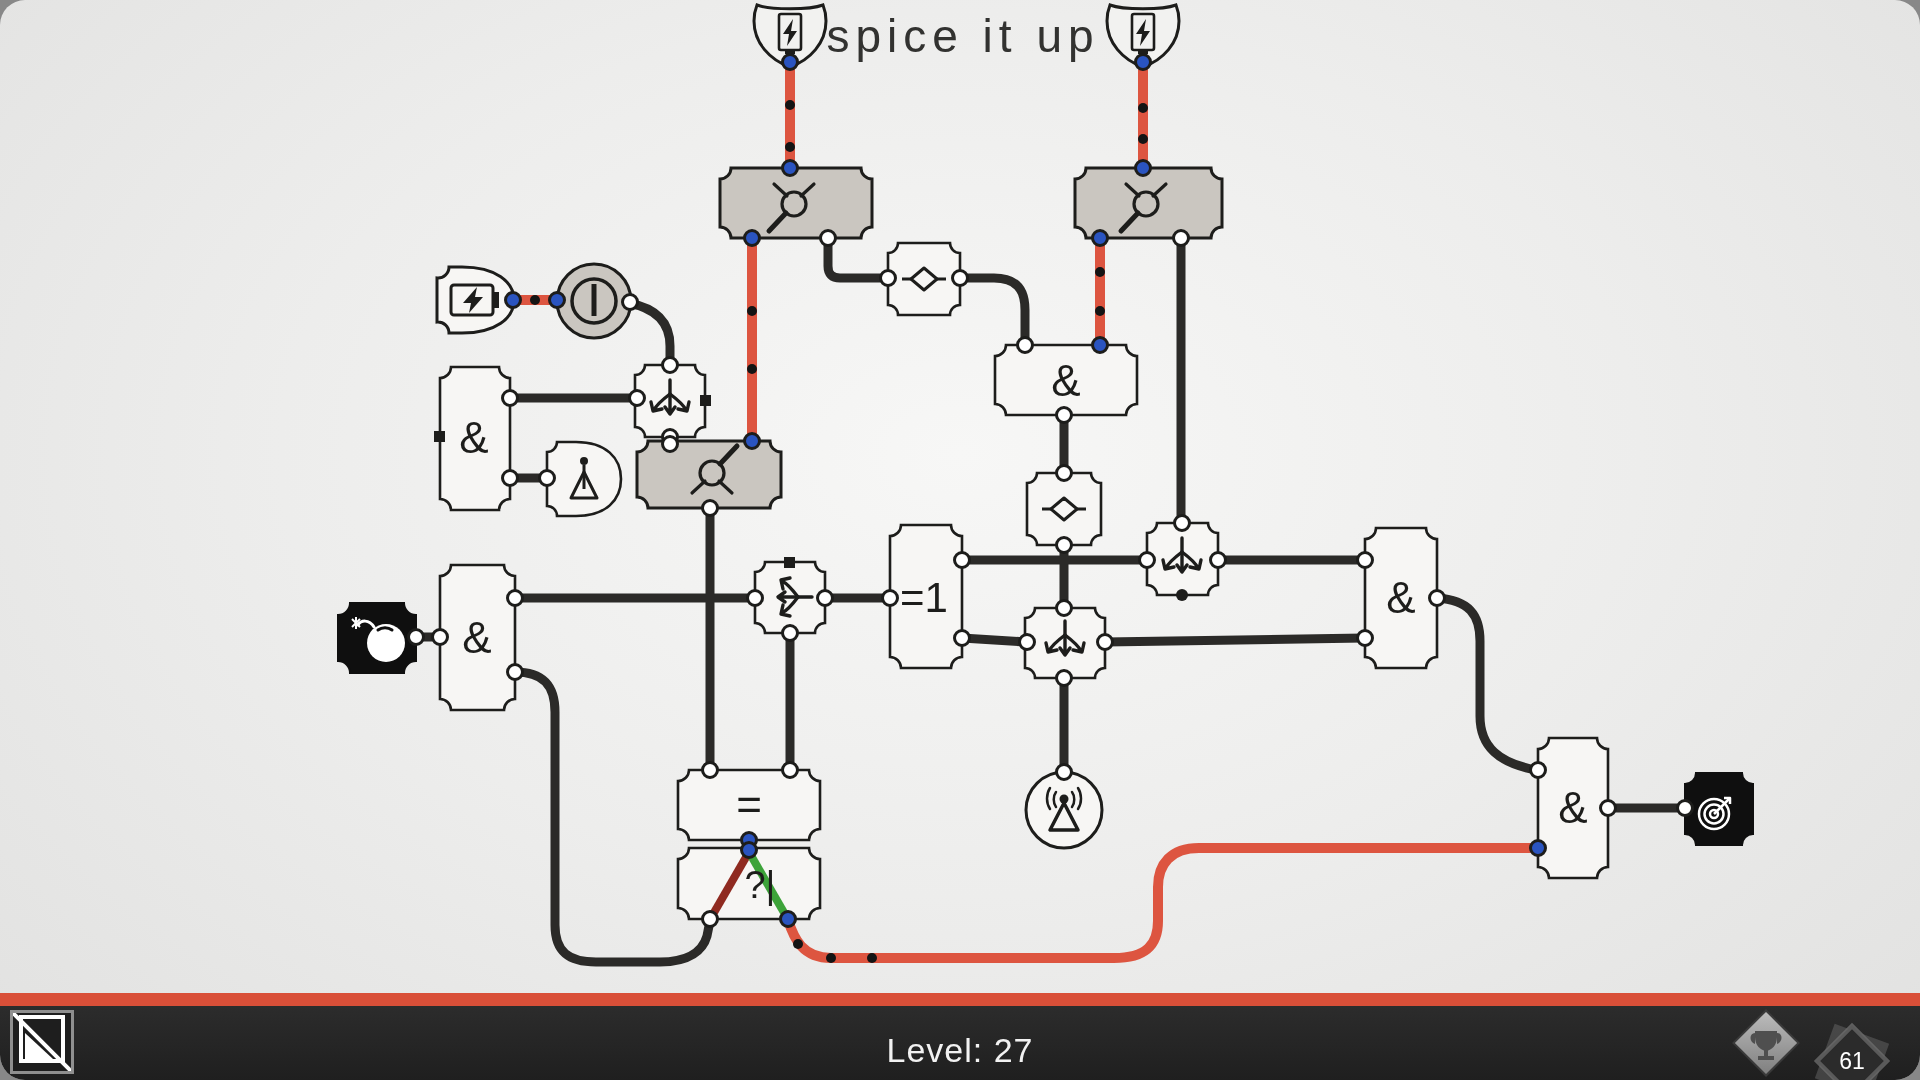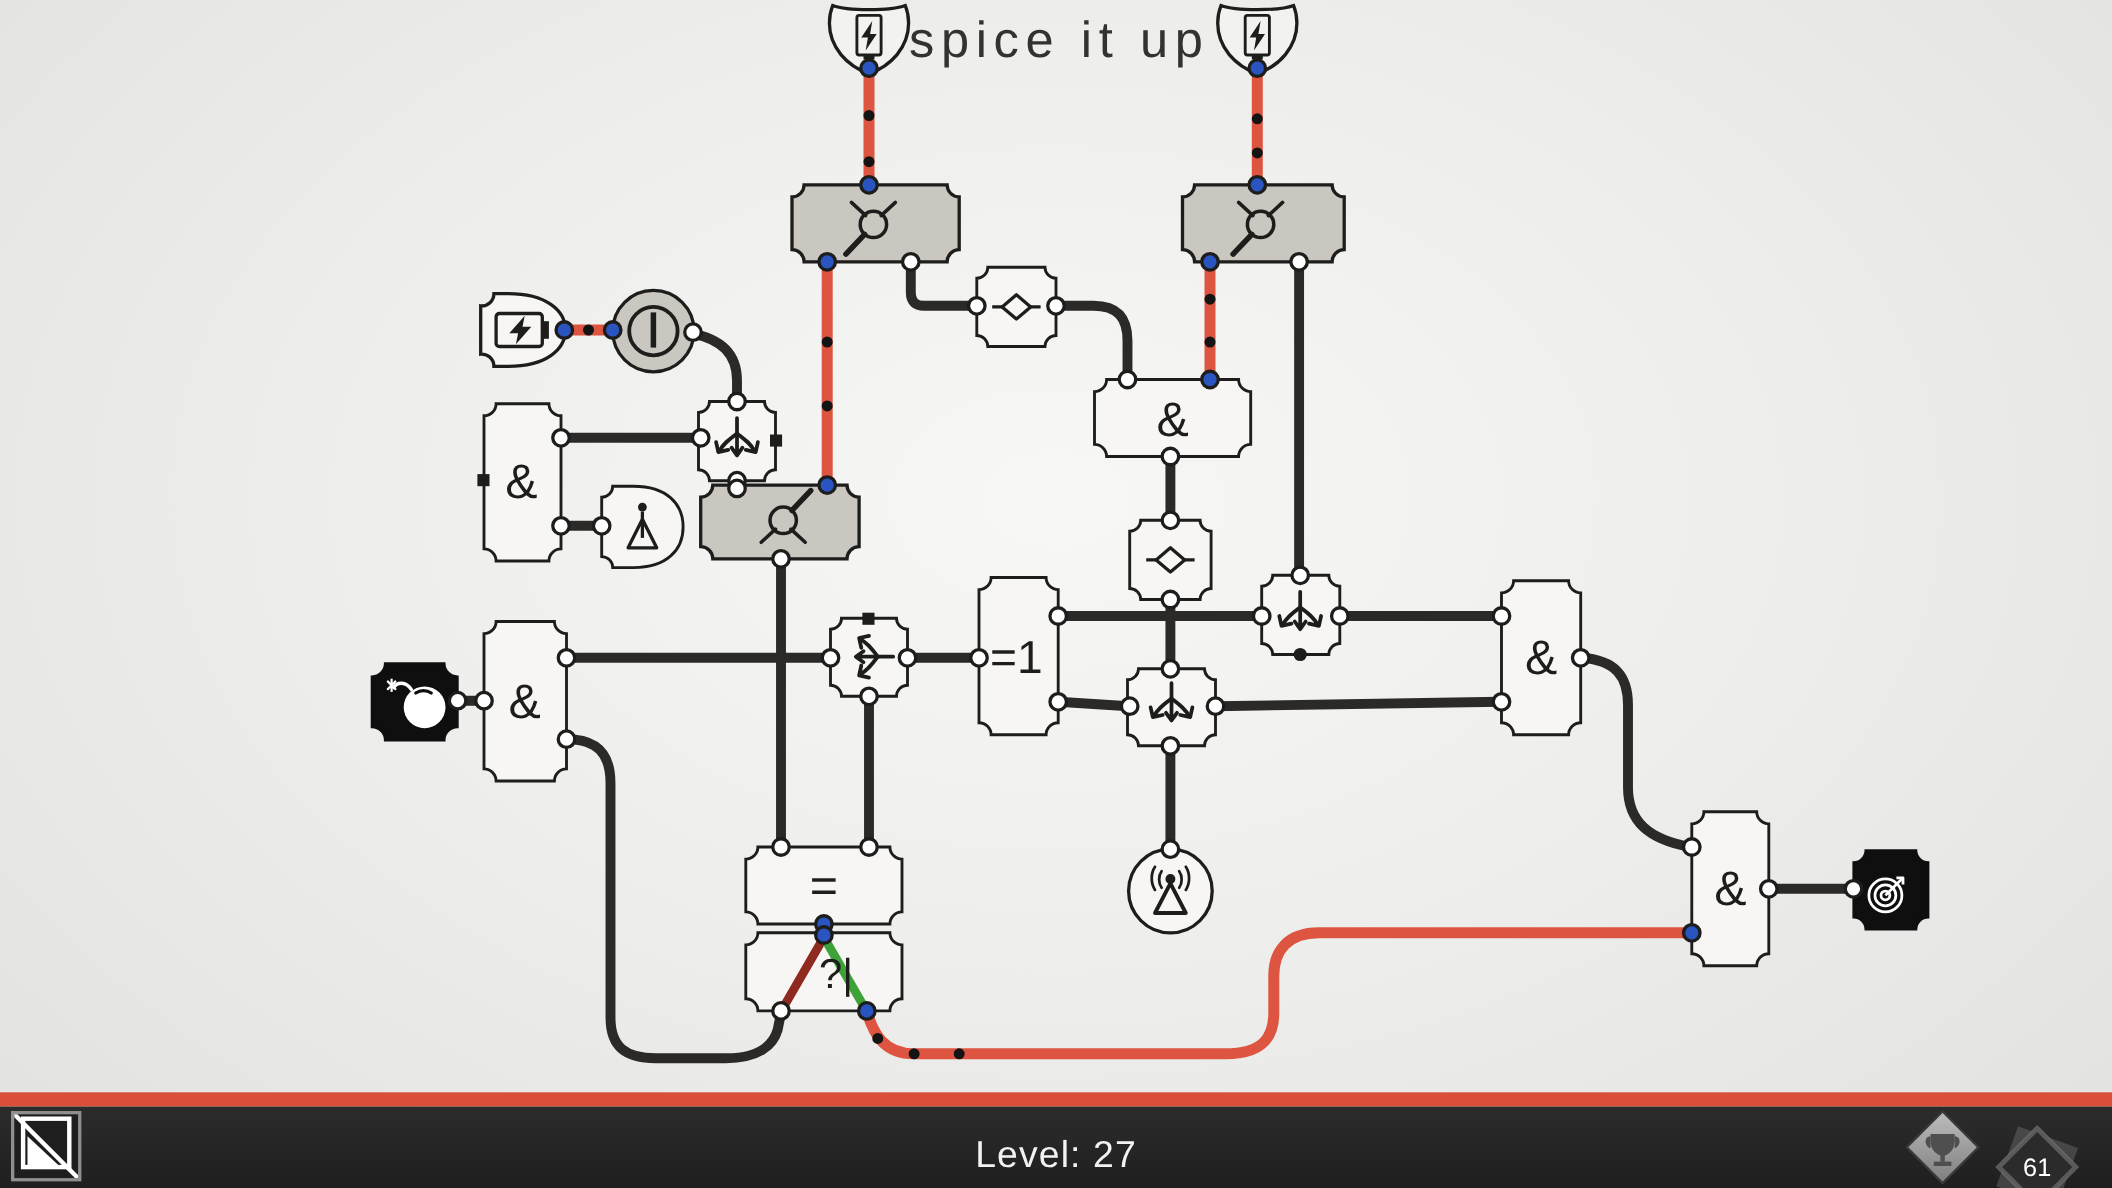--- a/index.html
+++ b/index.html
@@ -1,18 +1,18 @@
 <!DOCTYPE html>
 <html><head>
 <meta charset="utf-8">
 <style>
   html,body{margin:0;padding:0;background:#888;}
   #stage{position:relative;width:1920px;height:1080px;overflow:hidden;
          background:radial-gradient(ellipse at 50% 42%, #f7f7f6 0%, #ededec 50%, #e1e1e0 100%);
-         font-family:"Liberation Sans", sans-serif;}
+         font-family:"Liberation Sans", sans-serif;border-radius:25px;}
   #scene{position:absolute;left:0;top:0;}
   .gate-label{font-family:"Liberation Sans", sans-serif;font-weight:300;fill:#1d1d1b;}
   .title-text{font-family:"Liberation Sans", sans-serif;font-weight:300;fill:#323230;letter-spacing:6px;}
   #bottom-bar{position:absolute;left:0;top:993px;width:1920px;height:87px;}
   #bar-red{position:absolute;left:0;top:0;width:100%;height:13px;background:#d94f38;}
   #bar-dark{position:absolute;left:0;top:13px;width:100%;height:74px;
             background:linear-gradient(180deg,#2c2c2c 0%,#1f1f1f 100%);}
   #menu-logo{position:absolute;left:10px;top:17px;width:64px;height:64px;background:#1e1e1e;
              border:3px solid #8f8f8f;box-sizing:border-box;cursor:pointer;}
   #level-text{position:absolute;left:0;top:13px;width:100%;height:88px;display:flex;

